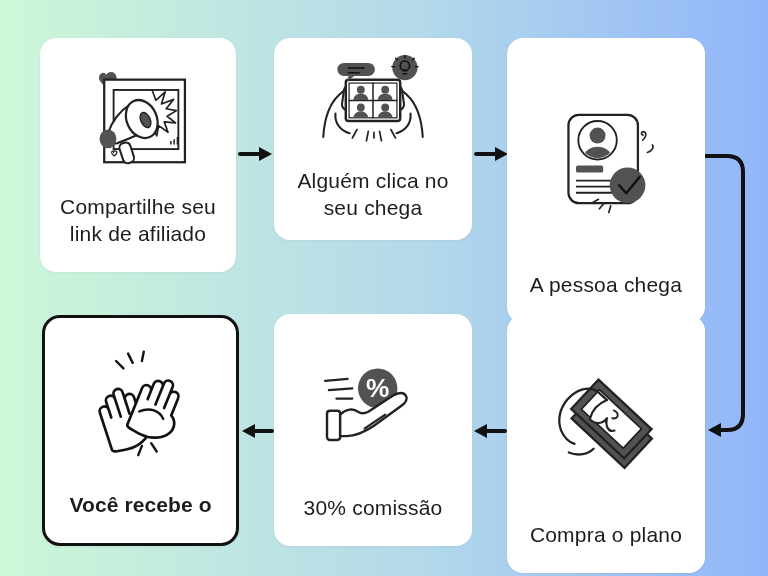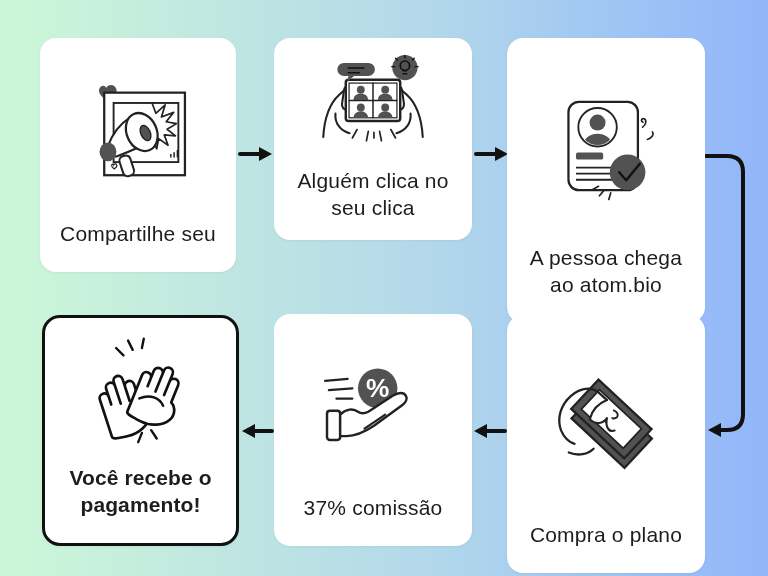--- a/index.html
+++ b/index.html
@@ -70,20 +70,21 @@
         <path d="M56 49 C45 56 37 68 33 79 A8.5 8.5 0 0 0 42 90 C50 87 58 84 64 81" fill="#fff" stroke="#222" stroke-width="2.2" stroke-linejoin="round"></path>
         <ellipse cx="33" cy="85" rx="9" ry="10" fill="#525252"></ellipse>
         <path d="M39 99c.8-1.5 3-1.3 3.4.3.4 1.6-1.6 3.2-2.8 3.9-1-.8-3-2.2-2.7-3.8.3-1.6 1.8-1.7 2.1-.4z" fill="#fff" stroke="#222" stroke-width="1.3"></path>
         <ellipse cx="69" cy="64" rx="16" ry="21" transform="rotate(-24 69 64)" fill="#fff" stroke="#222" stroke-width="2.4"></ellipse>
         <ellipse cx="73" cy="65" rx="5" ry="8.5" transform="rotate(-24 73 65)" fill="#525252" stroke="#222" stroke-width="1.5"></ellipse>
         <rect x="47" y="89" width="12" height="22" rx="5" transform="rotate(-18 53 100)" fill="#fff" stroke="#222" stroke-width="2.2"></rect>
       </svg>
     </div>
     <div class="caption">
       <div>Compartilhe seu</div>
+      <div>link de afiliado</div>
     </div>
   </div>
 
   <div class="card c2">
     <div class="icon-wrap">
       <svg viewBox="0 0 130 130" width="122" height="122">
         <path d="M12 97C13 80 17 63 29 52l9-8" fill="none" stroke="#222" stroke-width="2.2" stroke-linecap="round"></path>
         <path d="M40 93C30 90 24 82 25 72" fill="none" stroke="#222" stroke-width="2.2" stroke-linecap="round"></path>
         <path d="M118 97C117 80 113 63 101 52l-9-8" fill="none" stroke="#222" stroke-width="2.2" stroke-linecap="round"></path>
         <path d="M90 93C100 90 106 82 105 72" fill="none" stroke="#222" stroke-width="2.2" stroke-linecap="round"></path>
@@ -100,21 +101,21 @@
         <path d="M34 18h26a7 7 0 0 1 0 14H45l-8 6 2-6h-5a7 7 0 0 1 0-14z" fill="#525252"></path>
         <path d="M38 23.5h18M38 28.5h13" stroke="#111" stroke-width="1.6"></path>
         <circle cx="99" cy="23" r="13.5" fill="#525252"></circle>
         <circle cx="99" cy="21" r="5" fill="none" stroke="#111" stroke-width="1.8"></circle>
         <path d="M97 26.5h4M97 29.5h4M99 12.5V10M91 15l-2-2M107 15l2-2M88 22h-3M110 22h3" stroke="#111" stroke-width="1.5" fill="none" stroke-linecap="round"></path>
         <path d="M48 89l-5 9M60 91l-2 10M66 92v6M72 91l2 10M84 89l5 9" stroke="#222" stroke-width="1.8" stroke-linecap="round"></path>
       </svg>
     </div>
     <div class="caption">
       <div>Alguém clica no</div>
-      <div>seu clica</div>
+      <div>seu chega</div>
     </div>
   </div>
 
   <div class="card c3">
     <div class="icon-wrap">
       <svg viewBox="0 0 130 130" width="122" height="122">
         <defs>
             <clipPath id="av">
               <circle cx="56" cy="45" r="19"></circle>
             </clipPath>
@@ -129,57 +130,55 @@
         <path d="M33 88h52M33 94.5h52M33 101h52" stroke="#222" stroke-width="2"></path>
         <path d="M104 45c4-3 4.5-8 1.5-9-2.6-.8-4 2.5-1 3.6" fill="none" stroke="#222" stroke-width="1.7" stroke-linecap="round"></path>
         <path d="M109 58c4.5-1 7.5-5.5 5.5-8" fill="none" stroke="#222" stroke-width="1.7" stroke-linecap="round"></path>
         <circle cx="88" cy="93" r="19" fill="#525252"></circle>
         <path d="M79 93l7.5 8.5L101 84" fill="none" stroke="#111" stroke-width="2.6" stroke-linecap="round" stroke-linejoin="round"></path>
         <path d="M63 112l-5 6M70 115l-2 7M57 108l-7 4" fill="none" stroke="#222" stroke-width="1.8" stroke-linecap="round"></path>
       </svg>
     </div>
     <div class="caption">
       <div>A pessoa chega</div>
-      <div>ao atom.bio</div>
     </div>
   </div>
 
   <div class="card c4 emphasized">
     <div class="icon-wrap">
       <svg viewBox="0 0 130 130" width="120" height="120">
         <g transform="translate(48,74) rotate(-18) scale(1.12)">
           <path d="M-22 26 L-22 -12 A4.5 4.5 0 0 1 -13 -12 L-13 -4 L-13 -20 A4.5 4.5 0 0 1 -4 -20 L-4 -2 L-4 -24 A4.5 4.5 0 0 1 5 -24 L5 -2 L5 -16 A4.5 4.5 0 0 1 14 -16 L14 2 C20 5 22 12 19 18 C15 26 4 31 -7 30 C-16 29 -22 29 -22 26 Z" fill="#fff" stroke="#111" stroke-width="2.6" stroke-linejoin="round"></path>
         </g>
         <g transform="translate(84,64) rotate(22) scale(1.12)">
           <path d="M-22 26 L-22 -12 A4.5 4.5 0 0 1 -13 -12 L-13 -4 L-13 -20 A4.5 4.5 0 0 1 -4 -20 L-4 -2 L-4 -24 A4.5 4.5 0 0 1 5 -24 L5 -2 L5 -16 A4.5 4.5 0 0 1 14 -16 L14 2 C20 5 22 12 19 18 C15 26 4 31 -7 30 C-16 29 -22 29 -22 26 Z" fill="#fff" stroke="#111" stroke-width="2.6" stroke-linejoin="round"></path>
           <path d="M-16 10 C-8 2 2 2 8 8" fill="none" stroke="#111" stroke-width="2.4" stroke-linecap="round"></path>
         </g>
         <path d="M56 15l-5-10M66 13l2-10M46 21l-8-8" stroke="#111" stroke-width="2.6" stroke-linecap="round"></path>
         <path d="M66 105l-4 10M76 102l6 9" stroke="#111" stroke-width="2.6" stroke-linecap="round"></path>
       </svg>
     </div>
     <div class="caption">
       <div>Você recebe o</div>
-      <div>pagamento!</div>
     </div>
   </div>
 
   <div class="card c5">
     <div class="icon-wrap">
       <svg viewBox="0 0 130 130" width="122" height="122">
         <path d="M14 36l24-2M18 46l25-2M26 55h17" stroke="#222" stroke-width="2.4" stroke-linecap="round"></path>
         <circle cx="70" cy="44" r="21" fill="#525252"></circle>
         <text x="70" y="53" text-anchor="middle" class="pct">%</text>
         <rect x="16" y="68" width="14" height="31" rx="3" fill="#fff" stroke="#222" stroke-width="2.6"></rect>
         <path d="M30 72 C36 66 44 65 49 69 C52 71 56 71 60 69 L86 52 C92 48 98 48 100 52 C102 55 100 59 96 62 L66 84 C57 90 46 95 37 95 L30 95 Z" fill="#fff" stroke="#222" stroke-width="2.6" stroke-linejoin="round"></path>
         <path d="M56 87L78 72" stroke="#222" stroke-width="2.4" stroke-linecap="round"></path>
       </svg>
     </div>
     <div class="caption">
-      <div>37% comissão</div>
+      <div>30% comissão</div>
     </div>
   </div>
 
   <div class="card c6">
     <div class="icon-wrap">
       <svg viewBox="0 0 130 130" width="124" height="124">
         <g transform="rotate(43 70 64)">
           <rect x="38" y="48" width="76" height="42" fill="#525252" stroke="#222" stroke-width="2.4"></rect>
           <rect x="31" y="41" width="76" height="42" fill="#525252" stroke="#222" stroke-width="2.4"></rect>
           <rect x="39" y="48" width="60" height="28" fill="#fff" stroke="#222" stroke-width="1.8"></rect>

